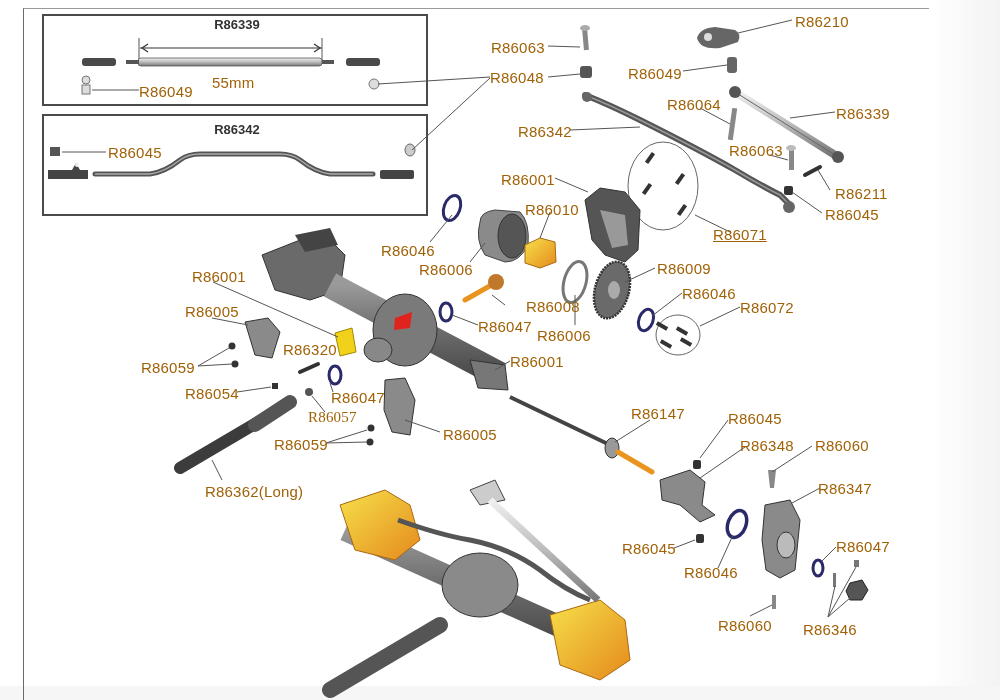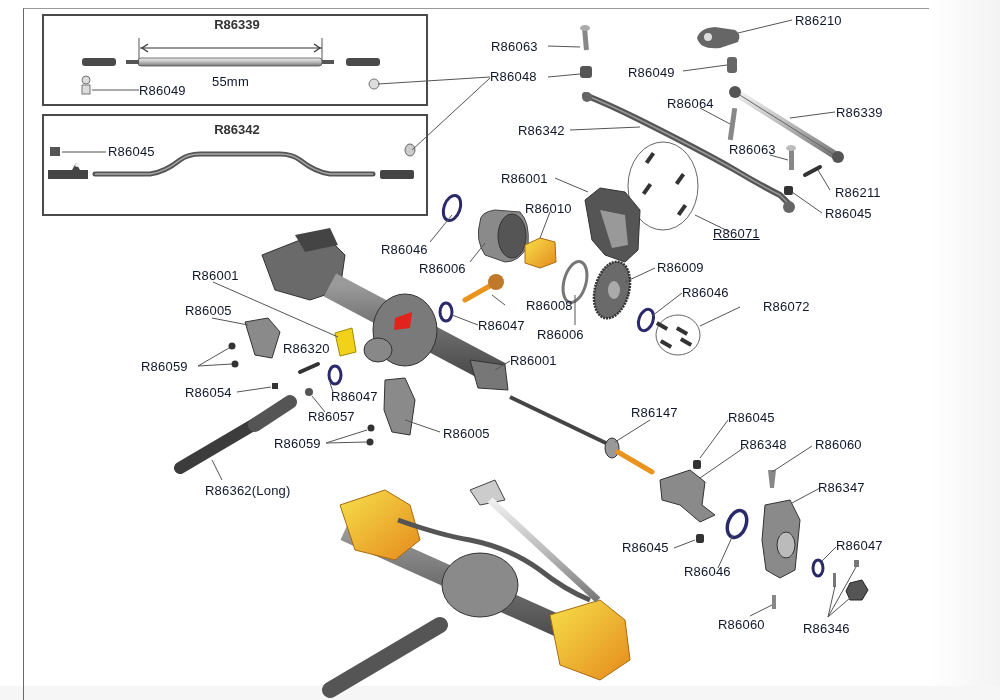--- a/index.html
+++ b/index.html
@@ -26,21 +26,21 @@
     background: #f6f6f6;
   }
   .inset-box {
     position: absolute; border: 2px solid #4a4a4a; background: #fff;
   }
   .box-title {
     position: absolute; font-weight: bold; font-size: 13px; color: #333;
     transform: translateX(-50%);
   }
   .lbl {
-    position: absolute; font-size: 13px; color: #0f172a; white-space: nowrap;
+    position: absolute; font-size: 15px; color: #a16207; white-space: nowrap;
     letter-spacing: 0.2px;
   }
   svg#art { position: absolute; left: 0; top: 0; }
   .leader { stroke: #555; stroke-width: 1; fill: none; }
 </style>
 </head>
 <body>
 
 <div id="page"></div>
 <div id="right-fade"></div>
@@ -266,36 +266,36 @@
 <div class="lbl" style="left:518px;top:123px;">R86342</div>
 <div class="lbl" style="left:501px;top:171px;">R86001</div>
 <div class="lbl" style="left:525px;top:201px;">R86010</div>
 <div class="lbl" style="left:381px;top:242px;">R86046</div>
 <div class="lbl" style="left:419px;top:261px;">R86006</div>
 <div class="lbl" style="left:505px;top:298px;margin-left:21px;">R86008</div>
 <div class="lbl" style="left:478px;top:318px;">R86047</div>
 <div class="lbl" style="left:537px;top:327px;">R86006</div>
 <div class="lbl" style="left:657px;top:260px;text-align:center;">R86009</div>
 <div class="lbl" style="left:682px;top:285px;">R86046</div>
-<div class="lbl" style="left:740px;top:299px;margin-left:23px;">R86072</div>
+<div class="lbl" style="left:740px;top:299px;">R86072</div>
 <div class="lbl" style="left:795px;top:13px;">R86210</div>
 <div class="lbl" style="left:628px;top:65px;">R86049</div>
 <div class="lbl" style="left:667px;top:96px;">R86064</div>
 <div class="lbl" style="left:836px;top:105px;">R86339</div>
 <div class="lbl" style="left:729px;top:142px;">R86063</div>
 <div class="lbl" style="left:835px;top:185px;text-align:center;">R86211</div>
 <div class="lbl" style="left:825px;top:206px;">R86045</div>
 <div class="lbl" style="left:713px;top:226px;text-decoration:underline;">R86071</div>
 <div class="lbl" style="left:192px;top:268px;">R86001</div>
 <div class="lbl" style="left:185px;top:303px;">R86005</div>
 <div class="lbl" style="left:283px;top:341px;">R86320</div>
 <div class="lbl" style="left:141px;top:359px;">R86059</div>
 <div class="lbl" style="left:185px;top:385px;">R86054</div>
 <div class="lbl" style="left:331px;top:389px;">R86047</div>
-<div class="lbl" style="left:308px;top:409px;">R86057</div>
+<div class="lbl" style="left:308px;top:409px;font-family:Liberation Serif, serif;">R86057</div>
 <div class="lbl" style="left:510px;top:353px;">R86001</div>
 <div class="lbl" style="left:443px;top:426px;">R86005</div>
 <div class="lbl" style="left:274px;top:436px;">R86059</div>
 <div class="lbl" style="left:205px;top:483px;">R86362(Long)</div>
 <div class="lbl" style="left:631px;top:405px;">R86147</div>
 <div class="lbl" style="left:728px;top:410px;">R86045</div>
 <div class="lbl" style="left:740px;top:437px;">R86348</div>
 <div class="lbl" style="left:815px;top:437px;">R86060</div>
 <div class="lbl" style="left:818px;top:480px;text-align:right;">R86347</div>
 <div class="lbl" style="left:622px;top:540px;">R86045</div>

